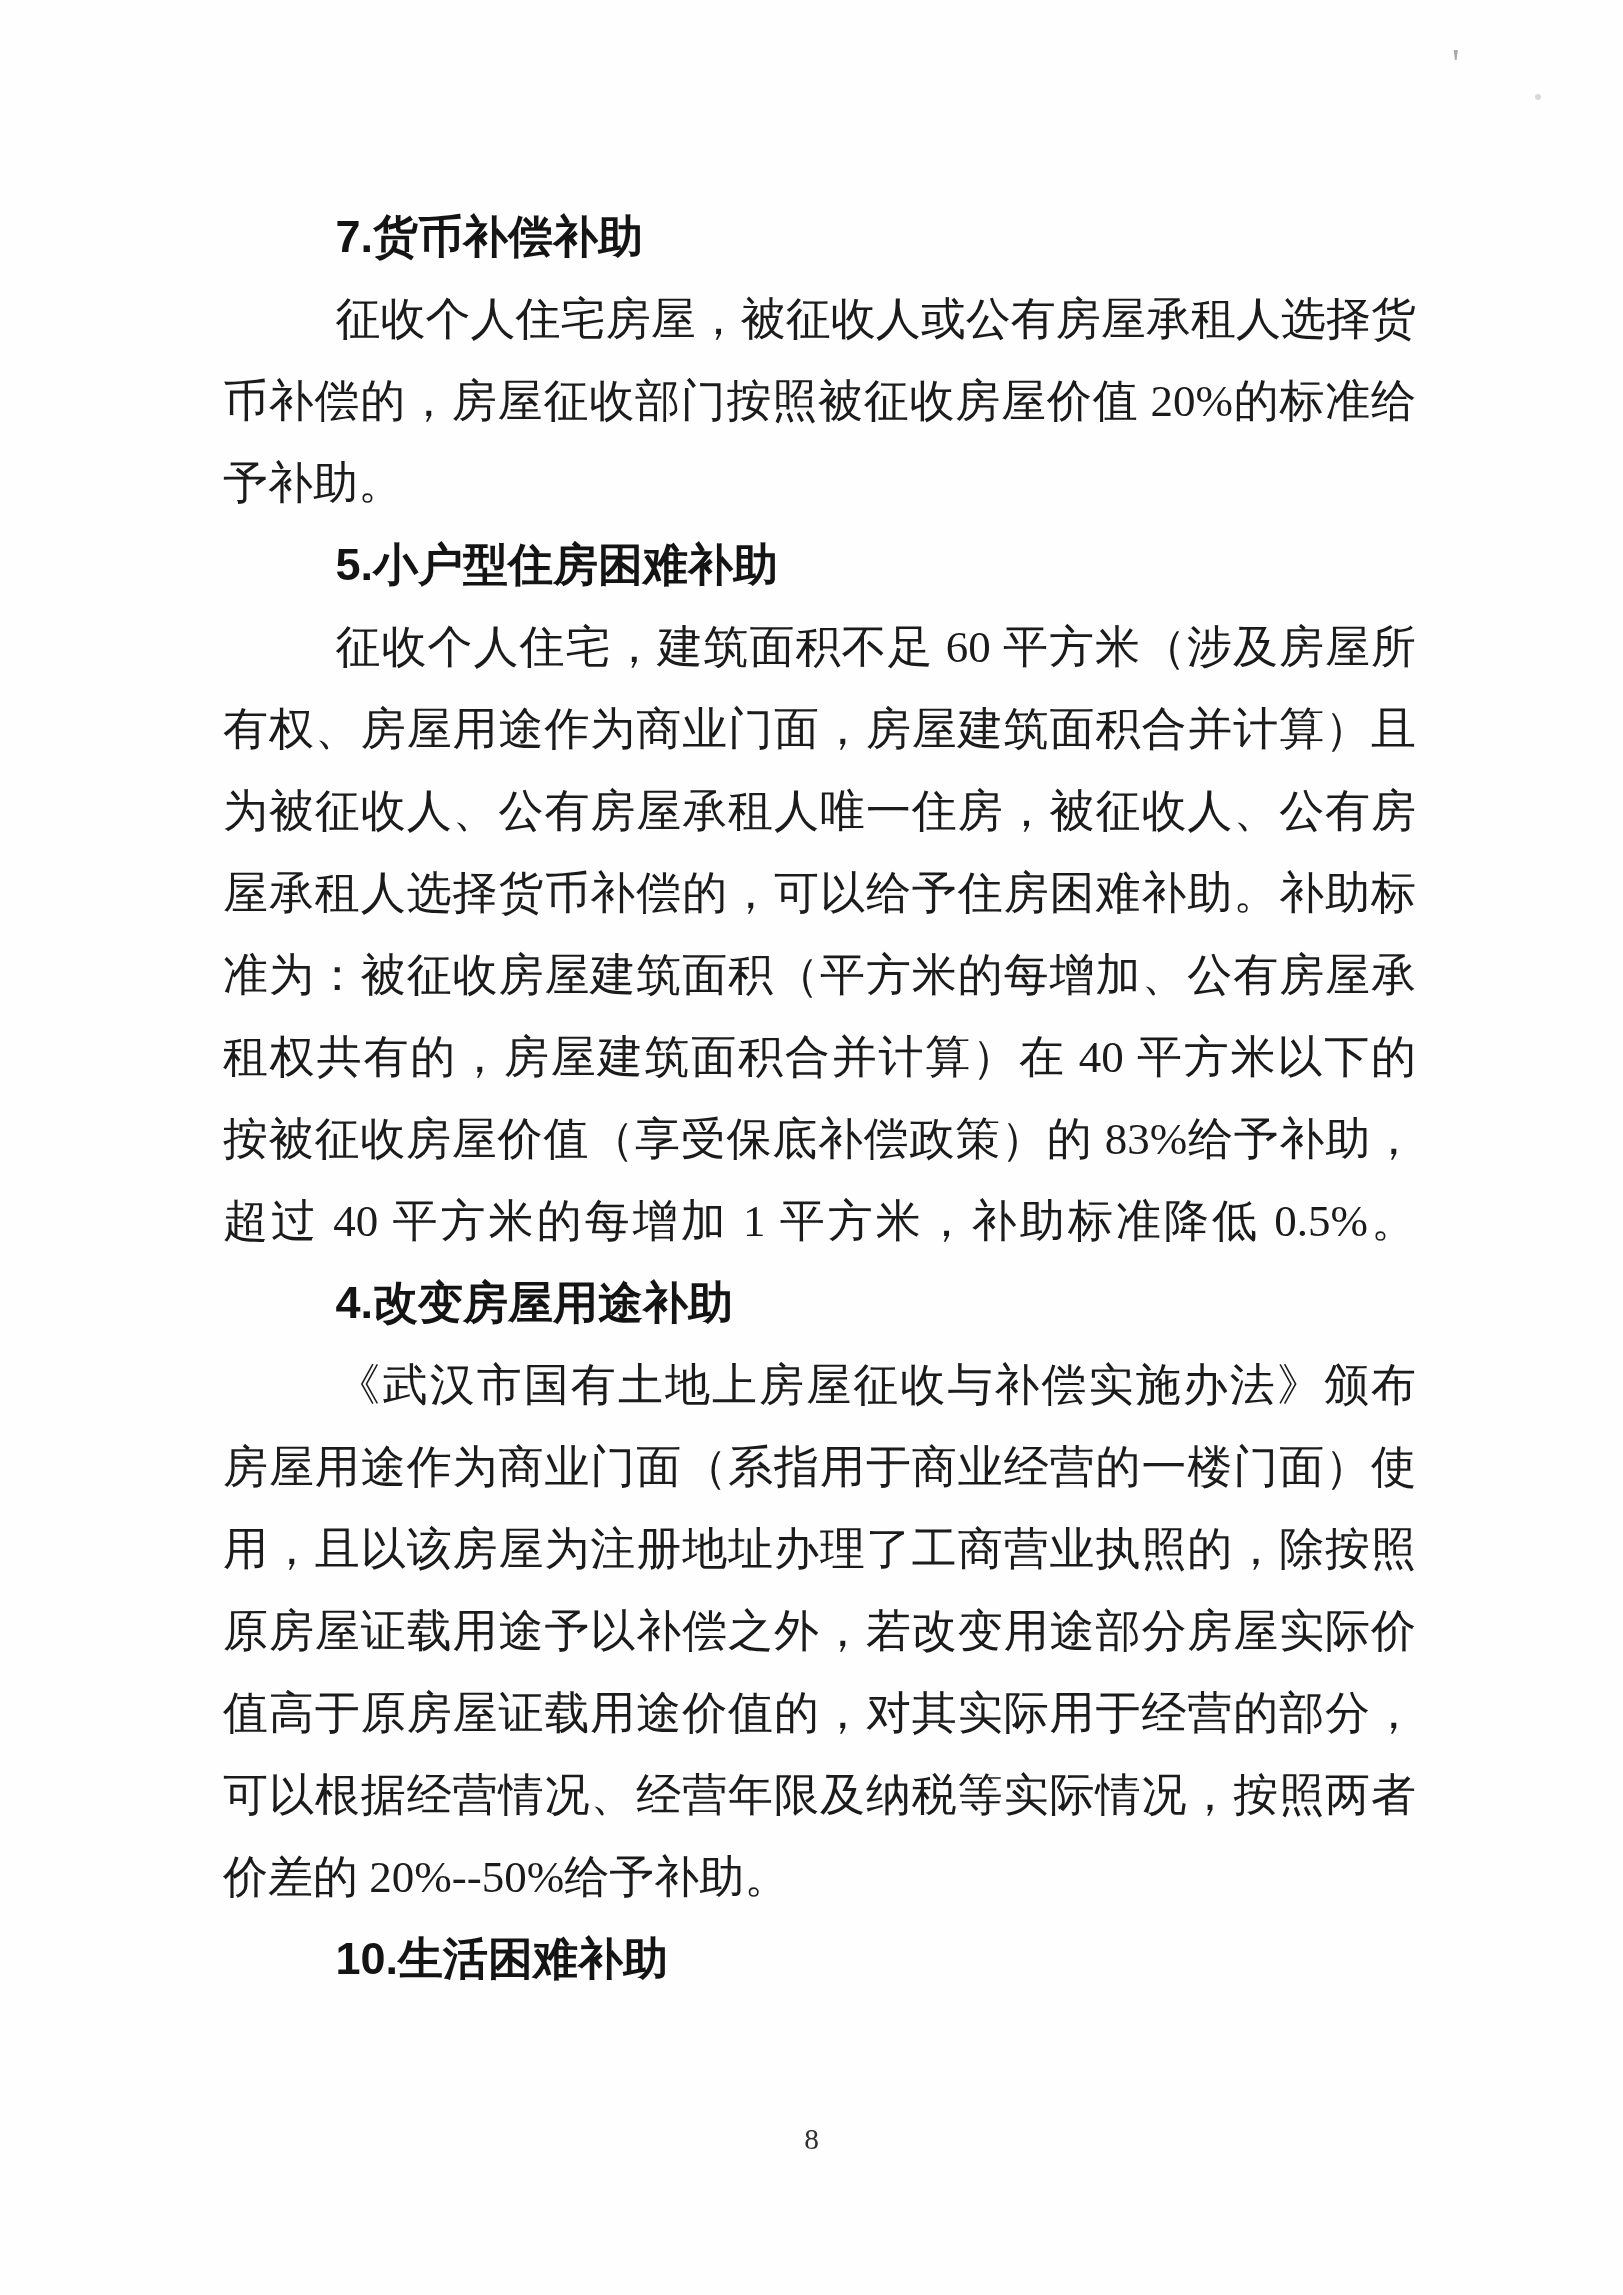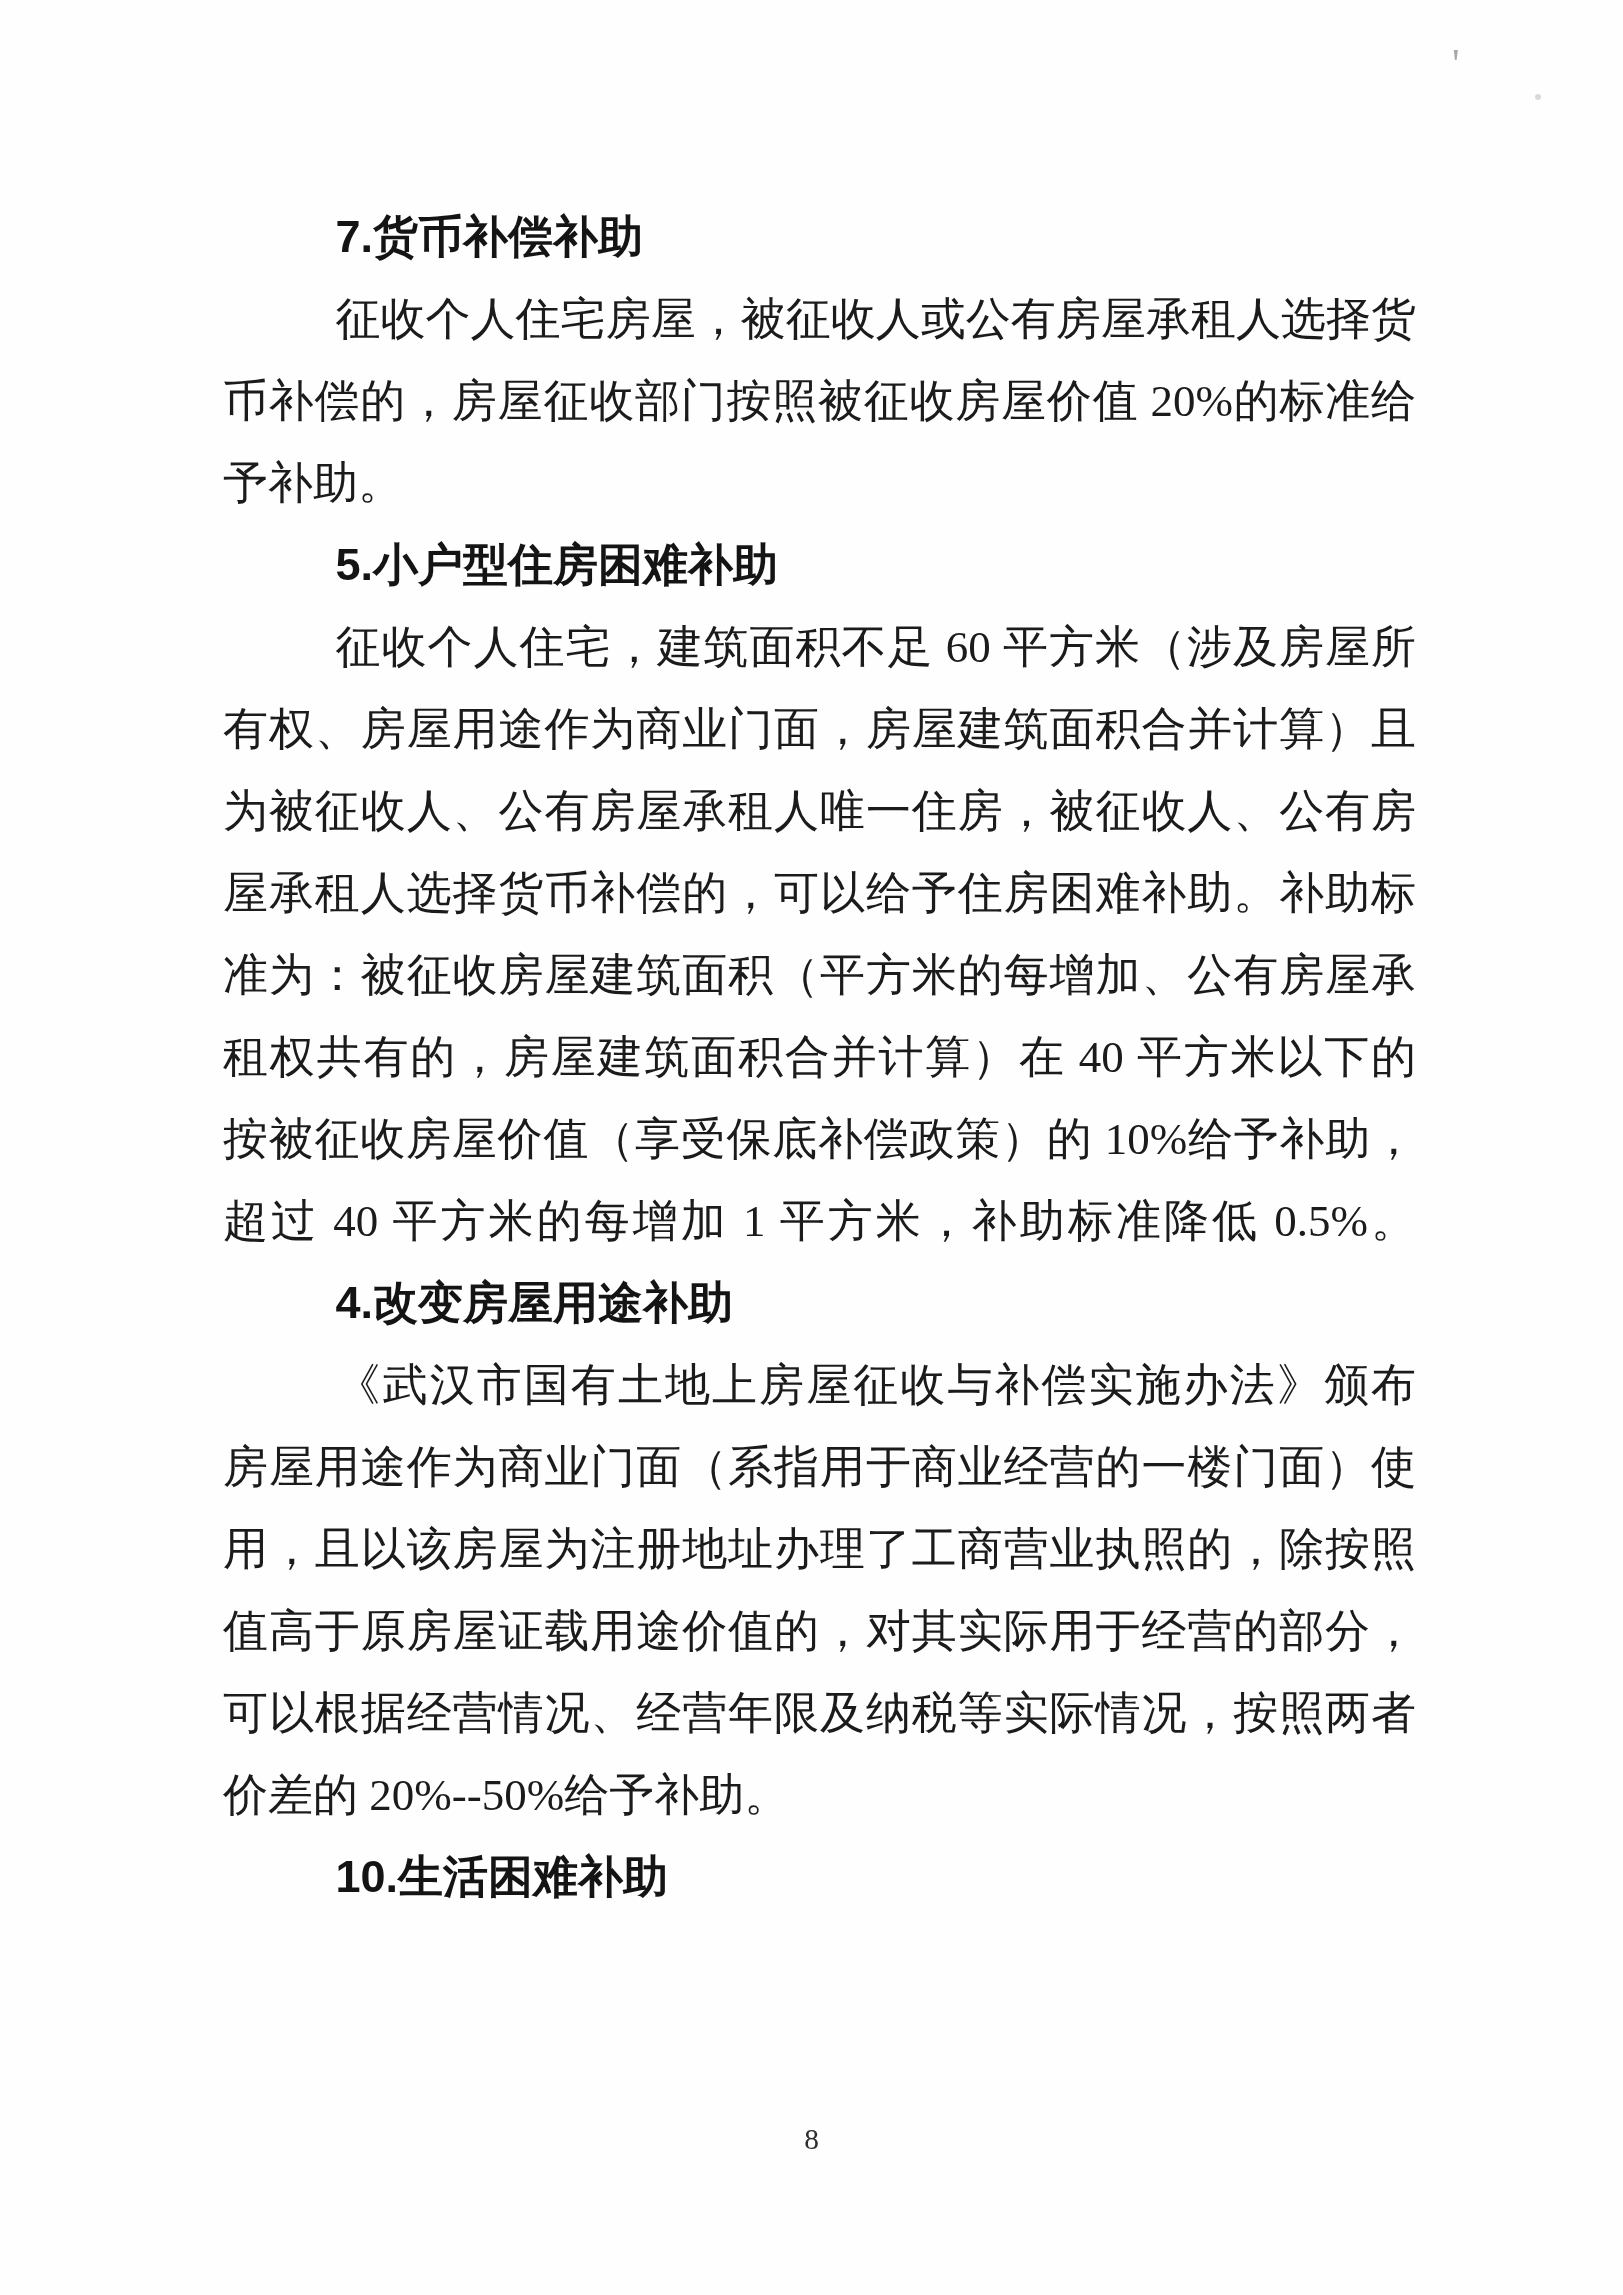--- a/index.html
+++ b/index.html
@@ -89,26 +89,27 @@
     <div class="line full indent">征收个人住宅房屋，被征收人或公有房屋承租人选择货</div>
     <div class="line full">币补偿的，房屋征收部门按照被征收房屋价值 20%的标准给</div>
     <div class="line short">予补助。</div>
     <div class="line heading short indent">5.小户型住房困难补助</div>
     <div class="line full indent">征收个人住宅，建筑面积不足 60 平方米（涉及房屋所</div>
     <div class="line full">有权、房屋用途作为商业门面，房屋建筑面积合并计算）且</div>
     <div class="line full">为被征收人、公有房屋承租人唯一住房，被征收人、公有房</div>
     <div class="line full">屋承租人选择货币补偿的，可以给予住房困难补助。补助标</div>
     <div class="line full">准为：被征收房屋建筑面积（平方米的每增加、公有房屋承</div>
     <div class="line full">租权共有的，房屋建筑面积合并计算）在 40 平方米以下的</div>
-    <div class="line full">按被征收房屋价值（享受保底补偿政策）的 10%给予补助，</div>
+    <div class="line full">按被征收房屋价值（享受保底补偿政策）的 83%给予补助，</div>
     <div class="line full">超过 40 平方米的每增加 1 平方米，补助标准降低 0.5%。</div>
     <div class="line heading short indent">4.改变房屋用途补助</div>
     <div class="line full indent">《武汉市国有土地上房屋征收与补偿实施办法》颁布</div>
     <div class="line full">房屋用途作为商业门面（系指用于商业经营的一楼门面）使</div>
     <div class="line full">用，且以该房屋为注册地址办理了工商营业执照的，除按照</div>
+    <div class="line full">原房屋证载用途予以补偿之外，若改变用途部分房屋实际价</div>
     <div class="line full">值高于原房屋证载用途价值的，对其实际用于经营的部分，</div>
     <div class="line full">可以根据经营情况、经营年限及纳税等实际情况，按照两者</div>
     <div class="line short">价差的 20%--50%给予补助。</div>
     <div class="line heading short indent">10.生活困难补助</div>
   </div>
 
   <div class="page-number">8</div>
 
 </div>
 

